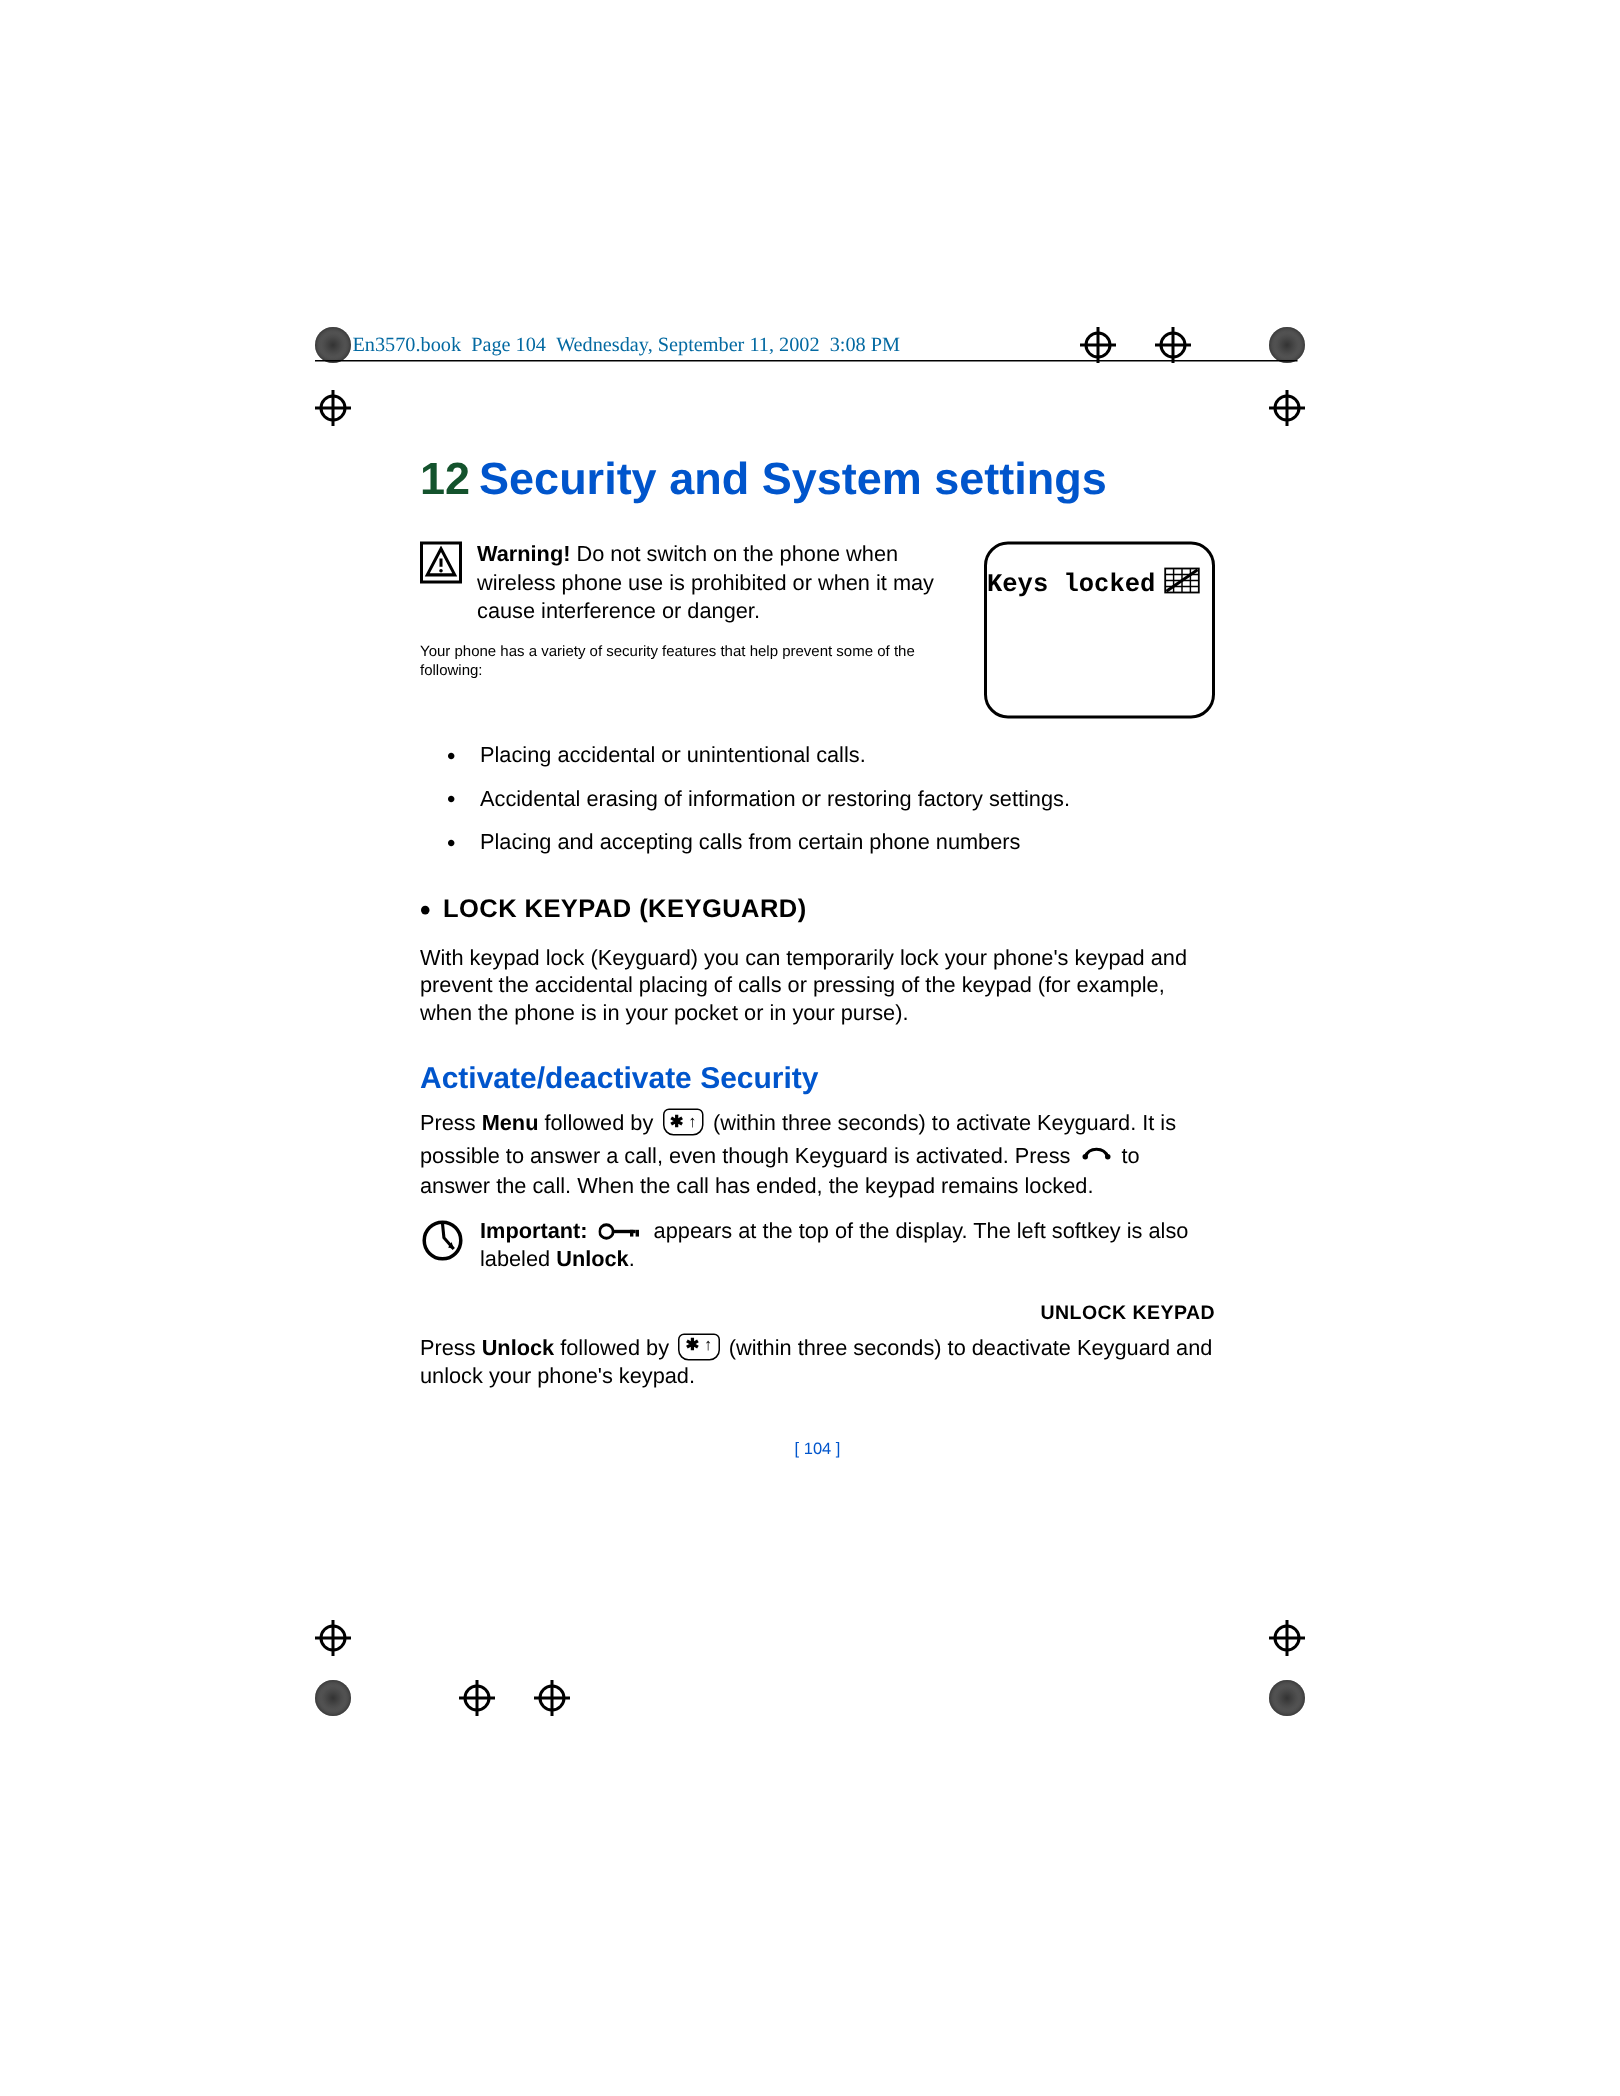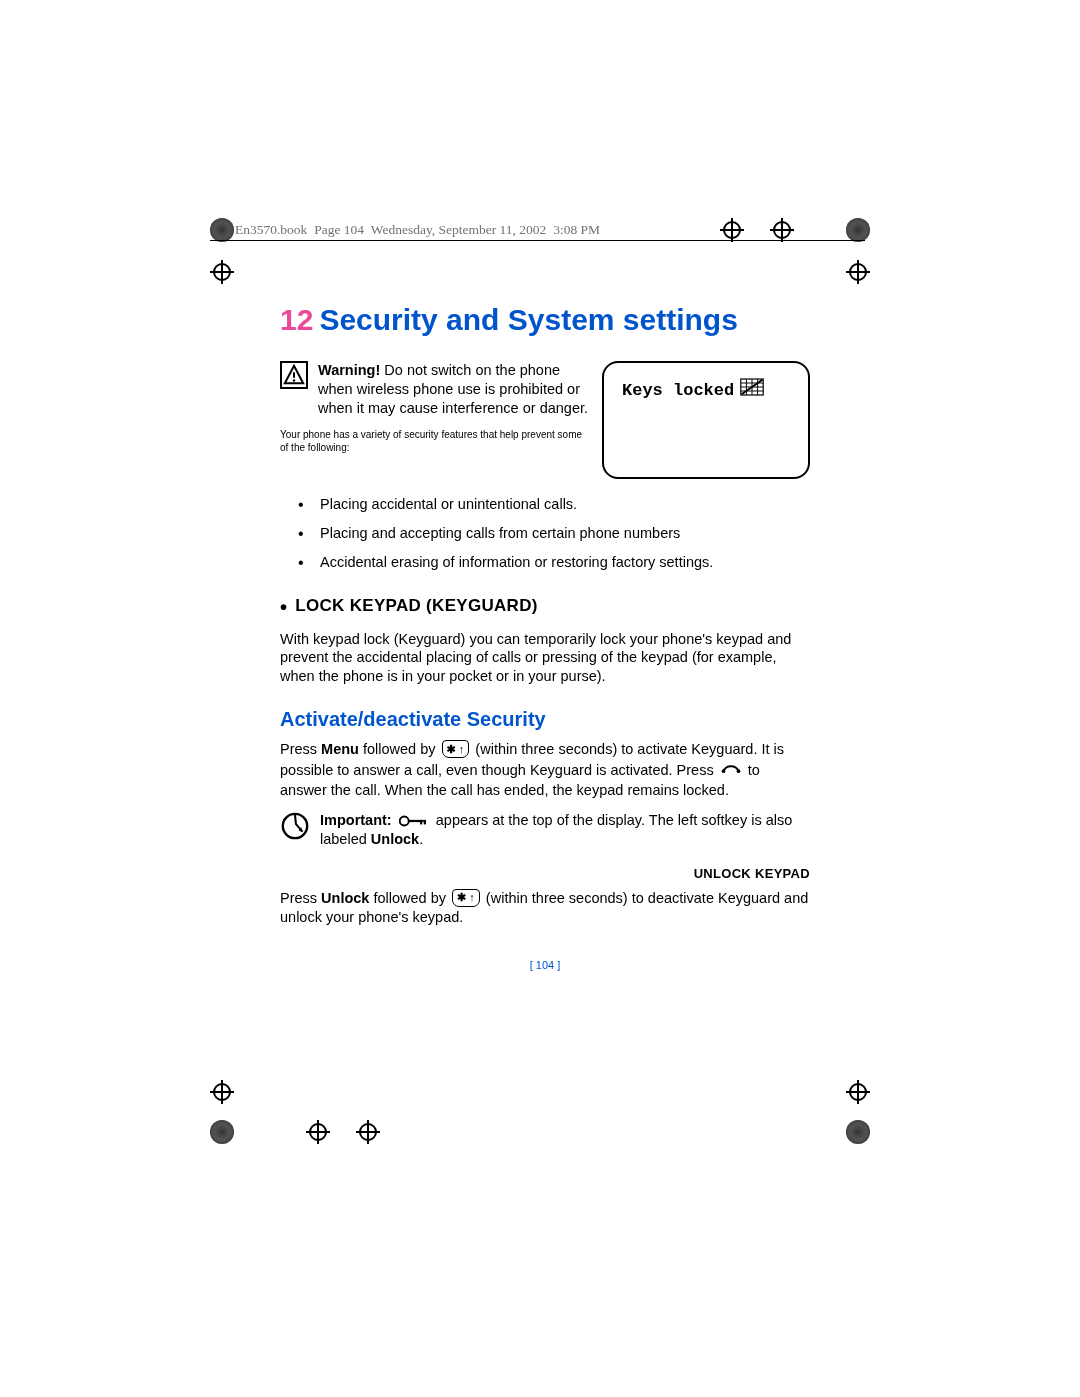--- a/index.html
+++ b/index.html
@@ -35,56 +35,56 @@
       position: absolute; left: 3px; top: 3px; width: 18px; height: 18px;
       border: 2px solid #000; border-radius: 50%;
     }
     .top-rule {
       position: absolute; top: 240px; left: 210px; right: 215px;
       border-top: 1px solid #000;
     }
     .header-line {
       position: absolute; top: 222px; left: 235px;
       font-family: "Times New Roman", serif;
-      font-size: 13.5px; color: #737373;
+      font-size: 13.5px; color: #0369a1;
     }
     .content {
       position: absolute;
       left: 280px; top: 300px;
       width: 530px;
       font-size: 15px;
       line-height: 1.3;
     }
     .chapter-title {
       font-size: 30px;
       font-weight: bold;
       color: #0055cc;
       margin-bottom: 22px;
     }
-    .chapter-title .num { color: #ec4899; margin-right: 6px; }
+    .chapter-title .num { color: #14532d; margin-right: 6px; }
     .top-block { display: flex; align-items: flex-start; gap: 14px; }
     .top-left { flex: 1; }
     .warning-row { display: flex; align-items: flex-start; gap: 10px; margin-bottom: 10px; }
     .warning-icon {
       flex: none;
       width: 28px; height: 28px;
       border: 2.5px solid #000;
       display: flex; align-items: center; justify-content: center;
       font-size: 18px; font-weight: bold;
     }
     .warning-icon svg { width: 22px; height: 22px; }
     .warning-text { font-size: 14.5px; line-height: 1.3; }
     .intro-text { font-size: 10px; margin-top: 8px; }
     .screen-box {
       flex: none;
-      width: 208px;
+      width: 154px;
       height: 118px;
       border: 2.5px solid #000;
       border-radius: 16px;
-      padding: 14px 18px;
+      padding: 14px 0;
       font-family: "Courier New", monospace;
       font-weight: bold;
       font-size: 17px;
       position: relative;
     }
     .screen-row { display: flex; align-items: center; gap: 6px; }
     .lock-icon svg { width: 24px; height: 20px; }
     ul.bullets { list-style: none; margin: 16px 0 22px 0; }
     ul.bullets li { position: relative; padding-left: 40px; margin-bottom: 10px; font-size: 14.5px; }
     ul.bullets li::before {
@@ -208,22 +208,22 @@
             <line x1="22" y1="1" x2="22" y2="21" stroke="#000" stroke-width="1.2"></line>
             <line x1="2" y1="20" x2="28" y2="2" stroke="#000" stroke-width="2.5"></line>
           </svg>
         </span>
       </div>
     </div>
   </div>
 
   <ul class="bullets">
     <li>Placing accidental or unintentional calls.</li>
+    <li>Accidental erasing of information or restoring factory settings.</li>
     <li>Placing and accepting calls from certain phone numbers</li>
-    <li>Accidental erasing of information or restoring factory settings.</li>
   </ul>
 
   <div class="heading-dot">
     <span>LOCK KEYPAD (KEYGUARD)</span>
   </div>
   <div class="para">With keypad lock (Keyguard) you can temporarily lock your phone's keypad and prevent the accidental placing of calls or pressing of the keypad (for example, when the phone is in your pocket or in your purse).</div>
 
   <div class="subhead">Activate/deactivate Security</div>
   <div class="flow">
     <span>Press </span><b>Menu</b><span> followed by </span><span class="key-cap">✱ ↑</span><span> (within three seconds) to activate Keyguard. It is possible to answer a call, even though Keyguard is activated. Press </span><span class="call-key"><svg viewBox="0 0 24 18">

